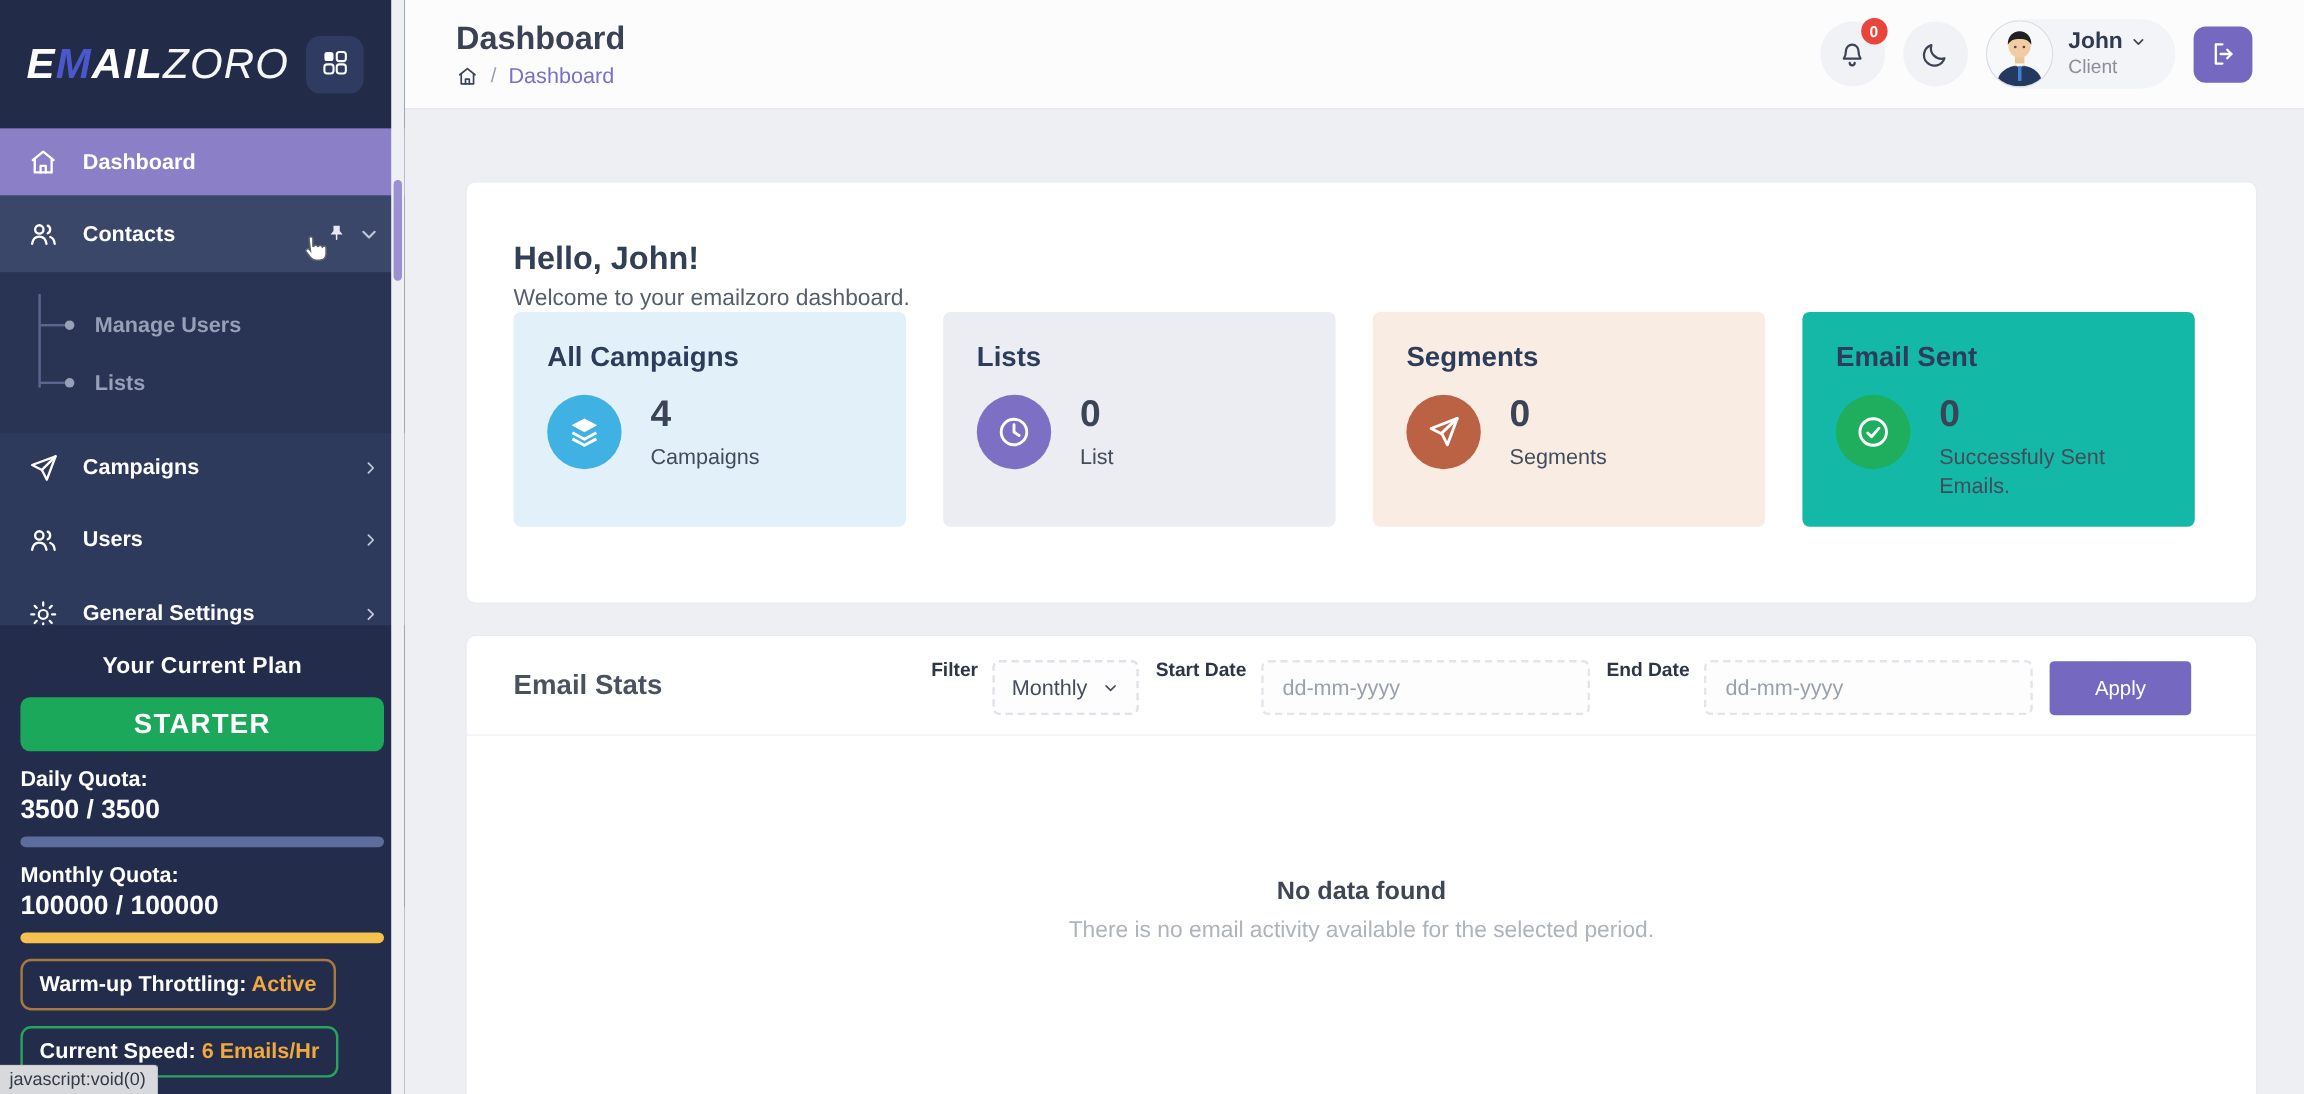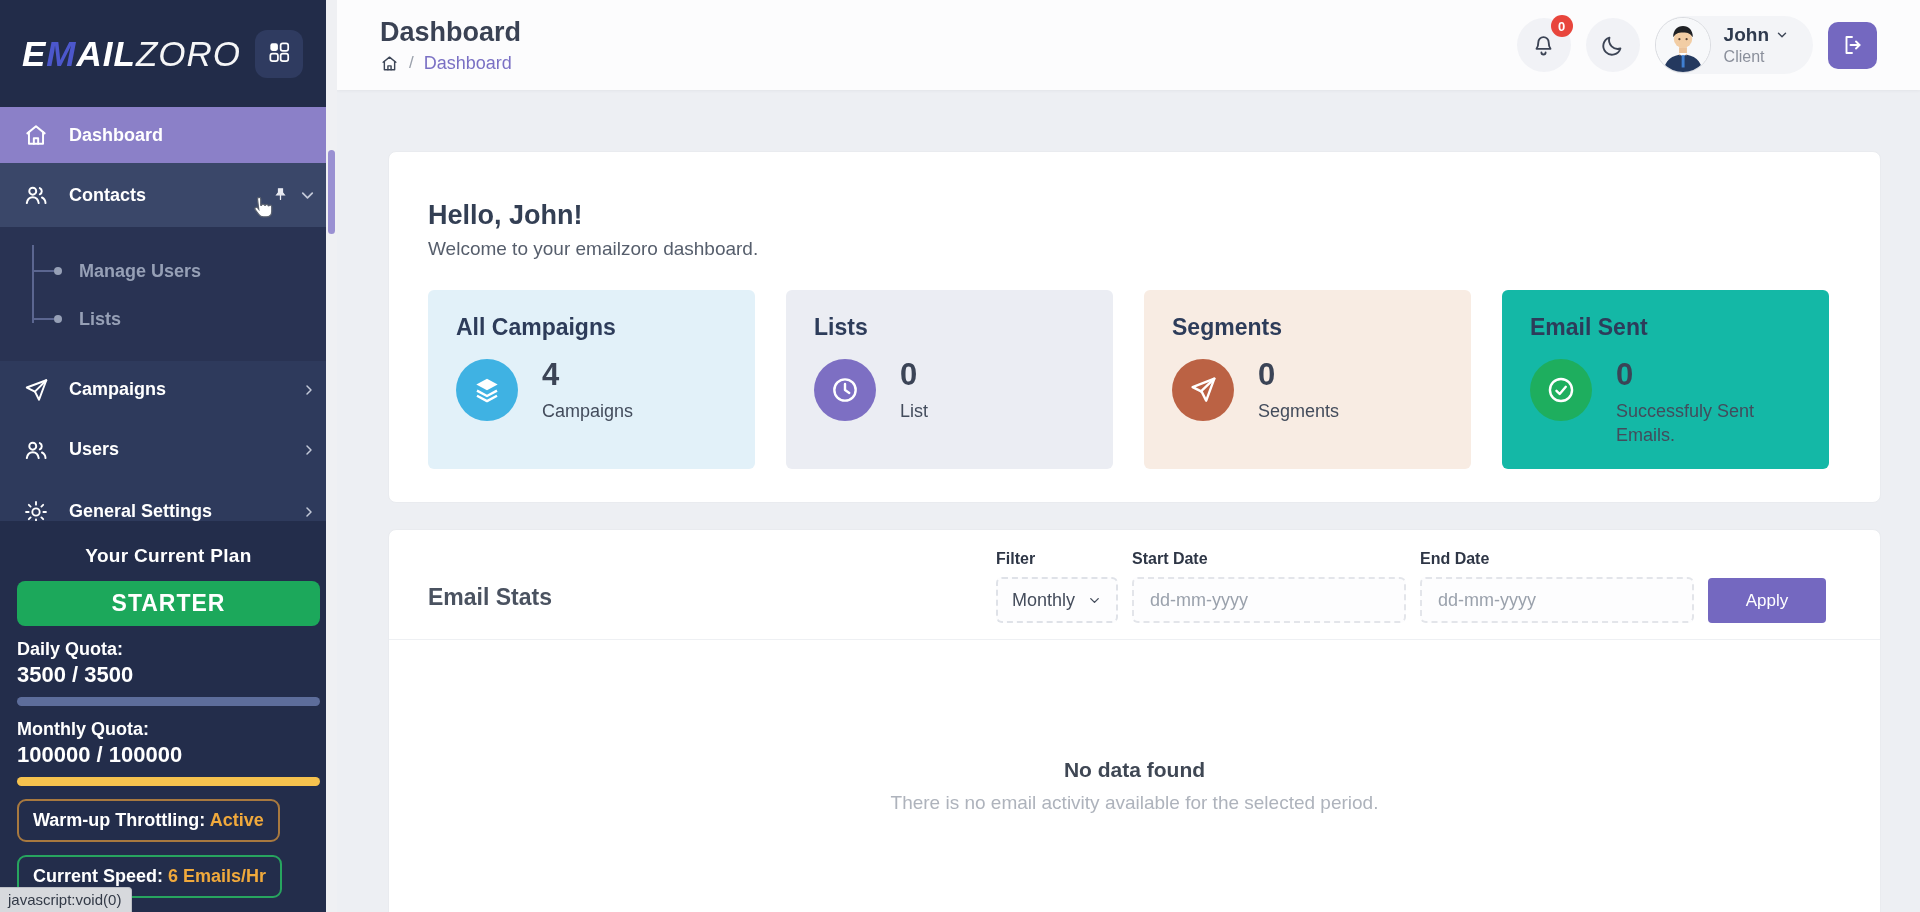--- a/index.html
+++ b/index.html
@@ -69,42 +69,42 @@
   .user-role { font-size:16px; color:#8a8f9b; margin-top:2px; }
   .logout-btn { width:49px; height:47px; border-radius:10px; background:#7468c0; border:none; color:#fff; display:flex; align-items:center; justify-content:center; cursor:pointer; }
   .logout-btn svg { width:24px; height:24px; }
 
   
   .main { position:absolute; left:337px; top:90px; width:1583px; height:822px; background:#edeff3; }
   .panel { position:absolute; left:51px; width:1493px; background:#fff; border:1px solid #e9ebef; border-radius:8px; }
   .panel.welcome-panel { top:61px; height:352px; padding:48px 39px 0 39px; }
   .hello { font-size:27px; font-weight:800; color:#333f54; }
   .welcome-sub { margin-top:7px; font-size:19px; color:#565e6c; }
-  .cards { display:flex; gap:31px; margin-top:30px; }
+  .cards { display:flex; gap:31px; }
   .card { width:327px; height:179px; border-radius:6px; padding:24px 28px; cursor:pointer; }
   .card.c1 { background:#e2f1f9; }
   .card.c2 { background:#ebedf3; }
   .card.c3 { background:#f8ece3; }
   .card.c4 { background:#14b8a6; }
   .card-title { font-size:23px; font-weight:800; color:#2d3c5a; }
   .card-body { display:flex; align-items:flex-start; gap:24px; margin-top:18px; }
   .card-icon { width:62px; height:62px; border-radius:50%; display:flex; align-items:center; justify-content:center; color:#fff; flex:0 0 auto; }
   .card.c1 .card-icon { background:#3fb2e3; }
   .card.c2 .card-icon { background:#7d6fc3; }
   .card.c3 .card-icon { background:#bb6244; }
   .card.c4 .card-icon { background:#1eae5e; }
   .card-icon svg { width:32px; height:32px; }
   .card-value { font-size:31px; font-weight:800; color:#3b4456; line-height:1; }
   .card-label { margin-top:9px; font-size:18px; color:#434c5c; line-height:1.35; }
 
   .panel.stats-panel { top:439px; height:420px; }
   .stats-header { display:flex; align-items:flex-end; justify-content:space-between; padding:20px 54px 16px 39px; border-bottom:1px solid #eef0f3; }
   .stats-title { font-size:23px; font-weight:800; color:#4a5260; margin-bottom:12px; }
   .filters { display:flex; align-items:flex-end; gap:14px; }
-  .fgroup { display:flex; flex-direction:column; }
+  .fgroup { display:flex; flex-direction:row;gap:12px; }
   .flabel { font-size:16px; font-weight:700; color:#2e3646; margin-bottom:9px; }
   .fselect { width:122px; height:46px; border:2px dashed #dfe2e8; border-radius:6px; background:#fdfdfe; display:flex; align-items:center; justify-content:space-between; padding:0 14px; font-size:18px; color:#454d5c; cursor:pointer; }
   .fselect .chev { color:#454d5c; }
   .finput { width:274px; height:46px; border:2px dashed #e3e5ea; border-radius:6px; background:#fdfdfe; padding:0 16px; font-family:inherit; font-size:18px; color:#454d5c; }
   .finput::placeholder { color:#9aa1ac; }
   .apply-btn { width:118px; height:45px; border:none; border-radius:4px; background:#7468c0; color:#fff; font-family:inherit; font-size:17px; cursor:pointer; }
   .empty-state { text-align:center; margin-top:118px; }
   .empty-title { font-size:21px; font-weight:800; color:#3f4754; }
   .empty-msg { margin-top:10px; font-size:19px; color:#aeb3bc; }
 

